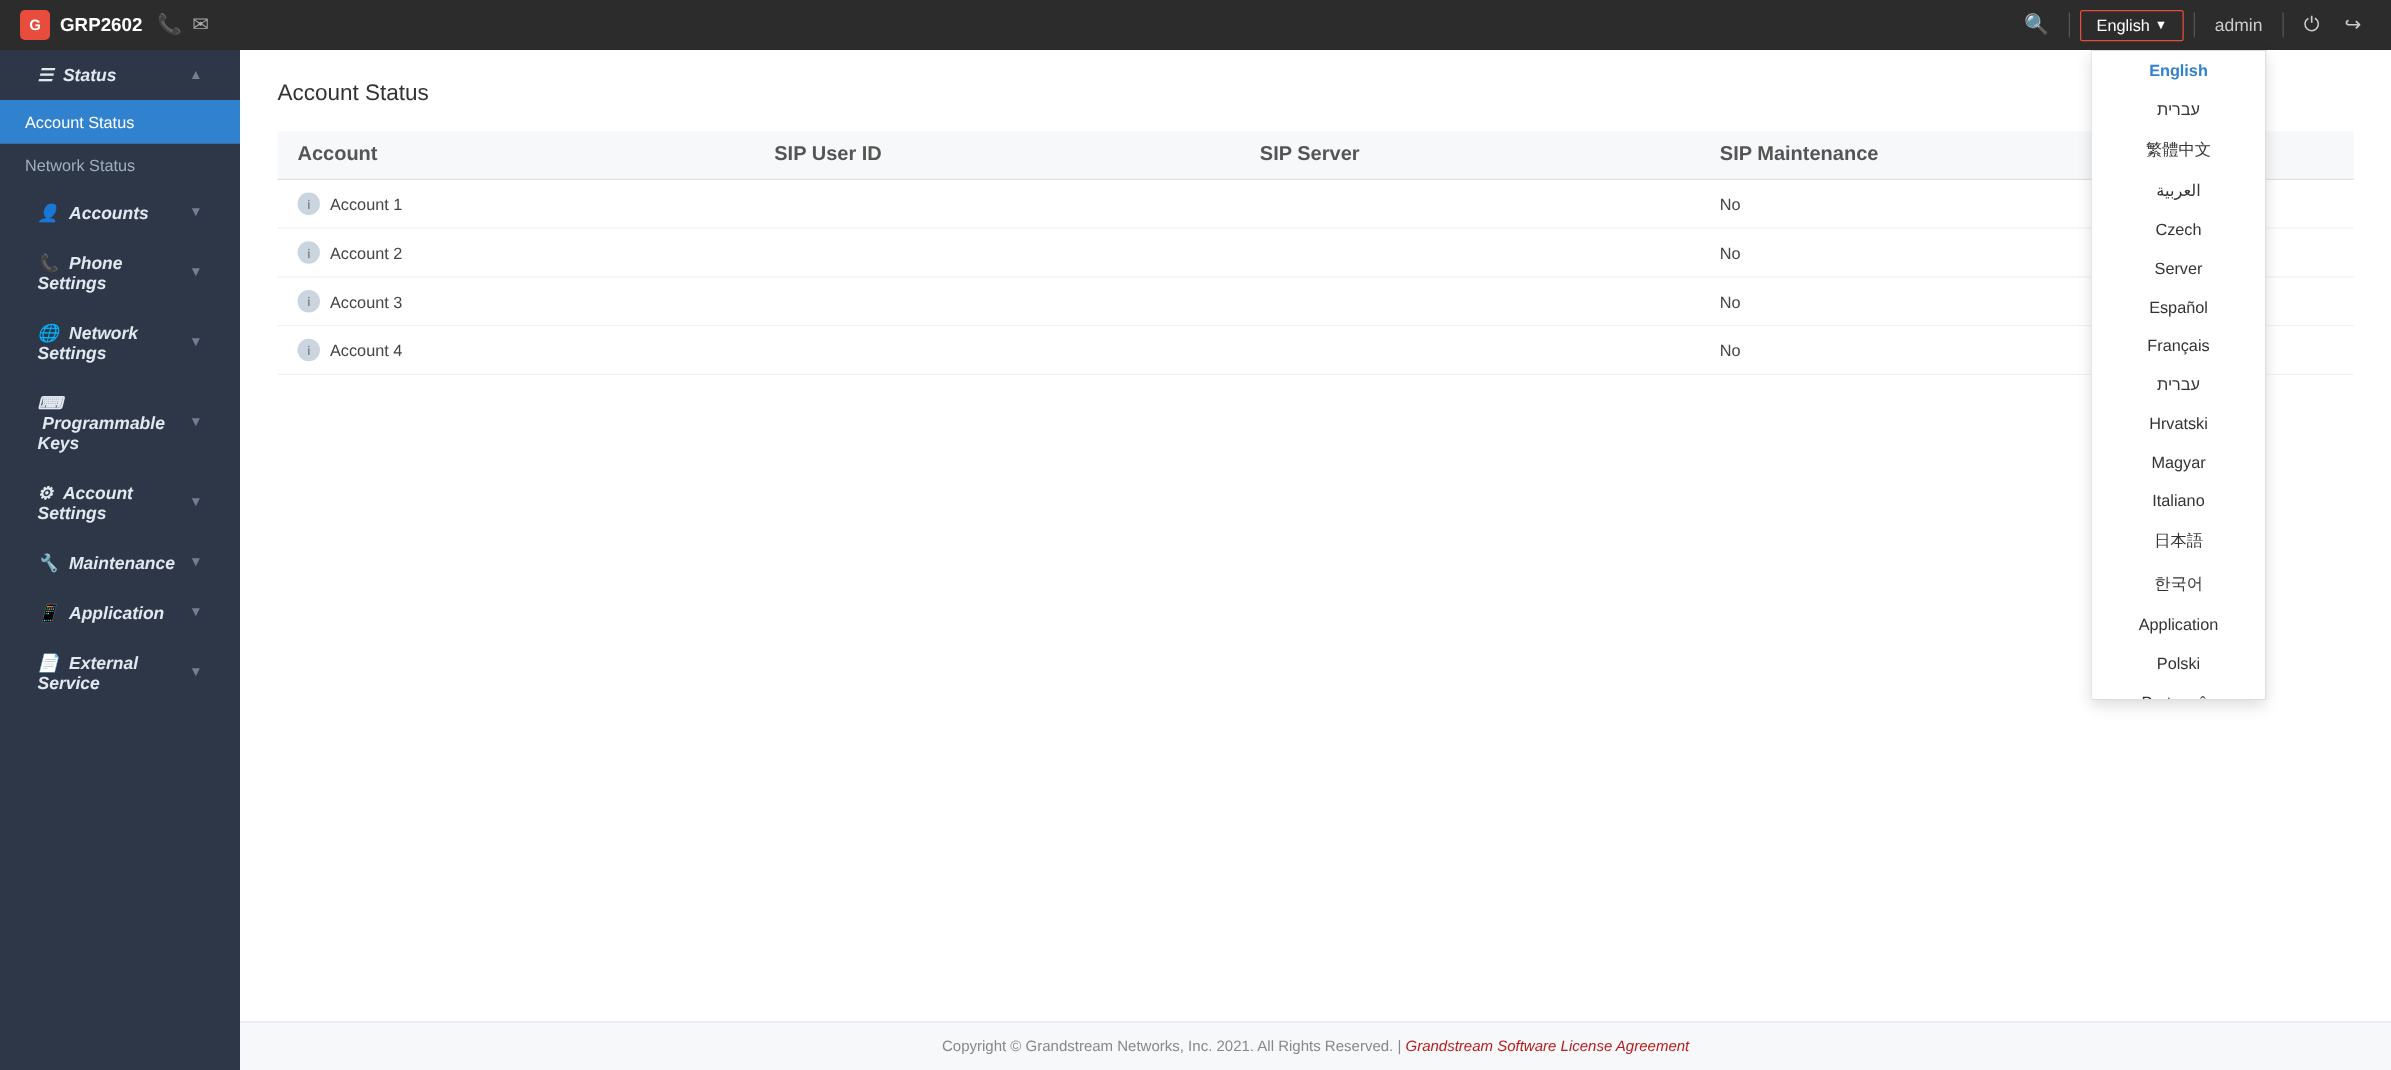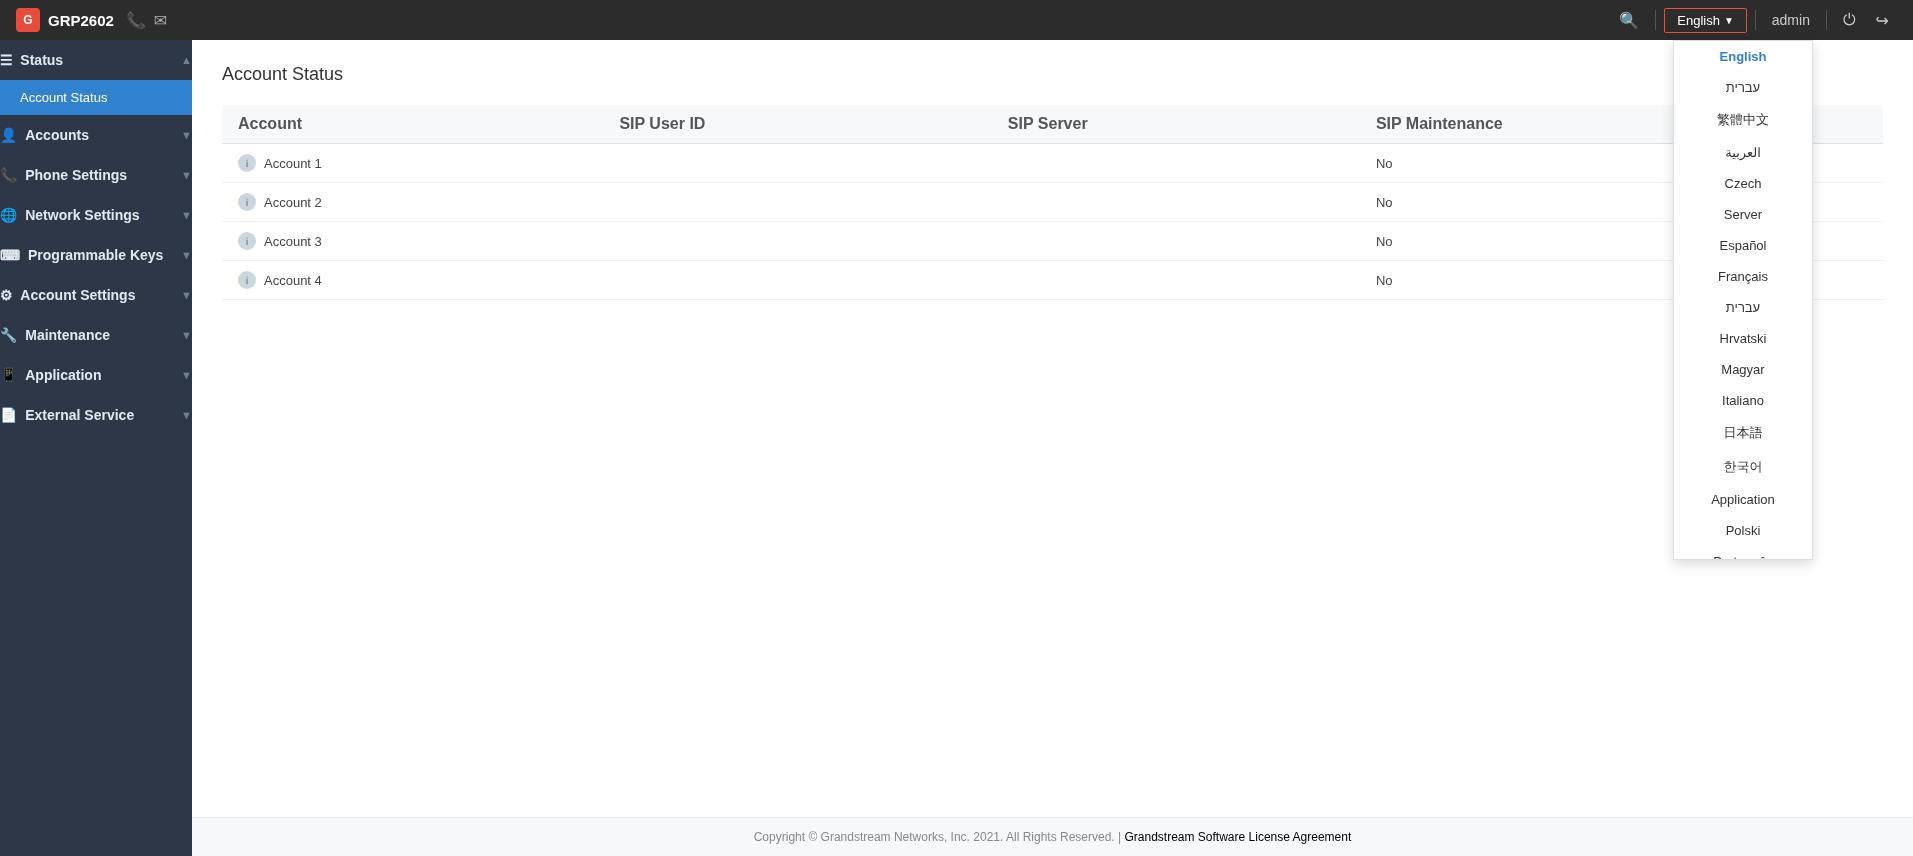--- a/index.html
+++ b/index.html
@@ -84,26 +84,27 @@
       display: flex;
       flex-direction: column;
     }
     .sidebar-section {
       padding: 0;
     }
     .sidebar-header {
       display: flex;
       align-items: center;
       justify-content: space-between;
-      padding: 12px 0;
+      padding: 12px 30px;
       font-size: 14px;
       font-weight: bold;
       color: #e2e8f0;
       cursor: pointer;
       background: #2d3748;
+      font-style: italic;
     }
     .sidebar-item {
       padding: 10px 16px 10px 20px;
       font-size: 13px;
       color: #a0aec0;
       cursor: pointer;
       display: flex; align-items: center; gap: 8px;
     }
     .sidebar-item.active {
       background: #3182ce;
@@ -171,21 +172,21 @@
     
     .footer {
       background: #f7f8fa;
       border-top: 1px solid #e2e8f0;
       text-align: center;
       padding: 12px;
       font-size: 12px;
       color: #888;
       flex-shrink: 0;
     }
-    .footer a { color: #000000; text-decoration: none; }
+    .footer a { color: #b91c1c; text-decoration: none; font-style: italic; }
 
     
     .lang-dropdown {
       position: absolute;
       top: 40px;
       right: 100px;
       background: #fff;
       border: 1px solid #ddd;
       box-shadow: 0 4px 12px rgba(0,0,0,0.15);
       z-index: 1000;
@@ -264,20 +265,23 @@
       <div class="sidebar-header">
         <span>
           <span>☰</span>
           &nbsp;<span>Status</span>
         </span>
         <span class="sidebar-chevron">▲</span>
       </div>
       <div class="sidebar-item active">
         <span>Account Status</span>
       </div>
+      <div class="sidebar-item">
+        <span>Network Status</span>
+      </div>
     </div>
 
     <div class="sidebar-section">
       <div class="sidebar-header">
         <span>
           <span>👤</span>
           &nbsp;<span>Accounts</span>
         </span>
         <span class="sidebar-chevron">▼</span>
       </div>

